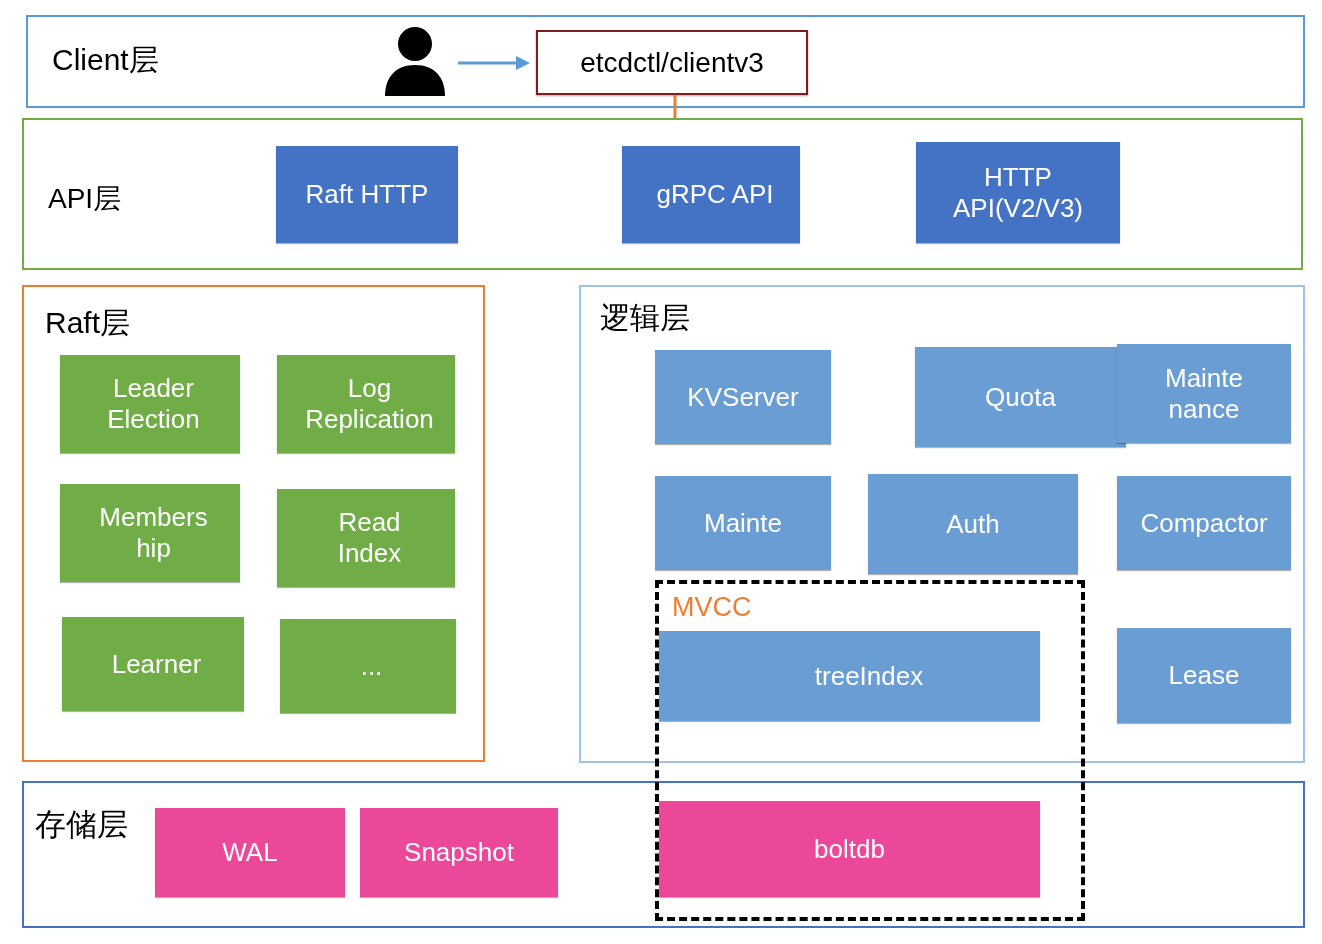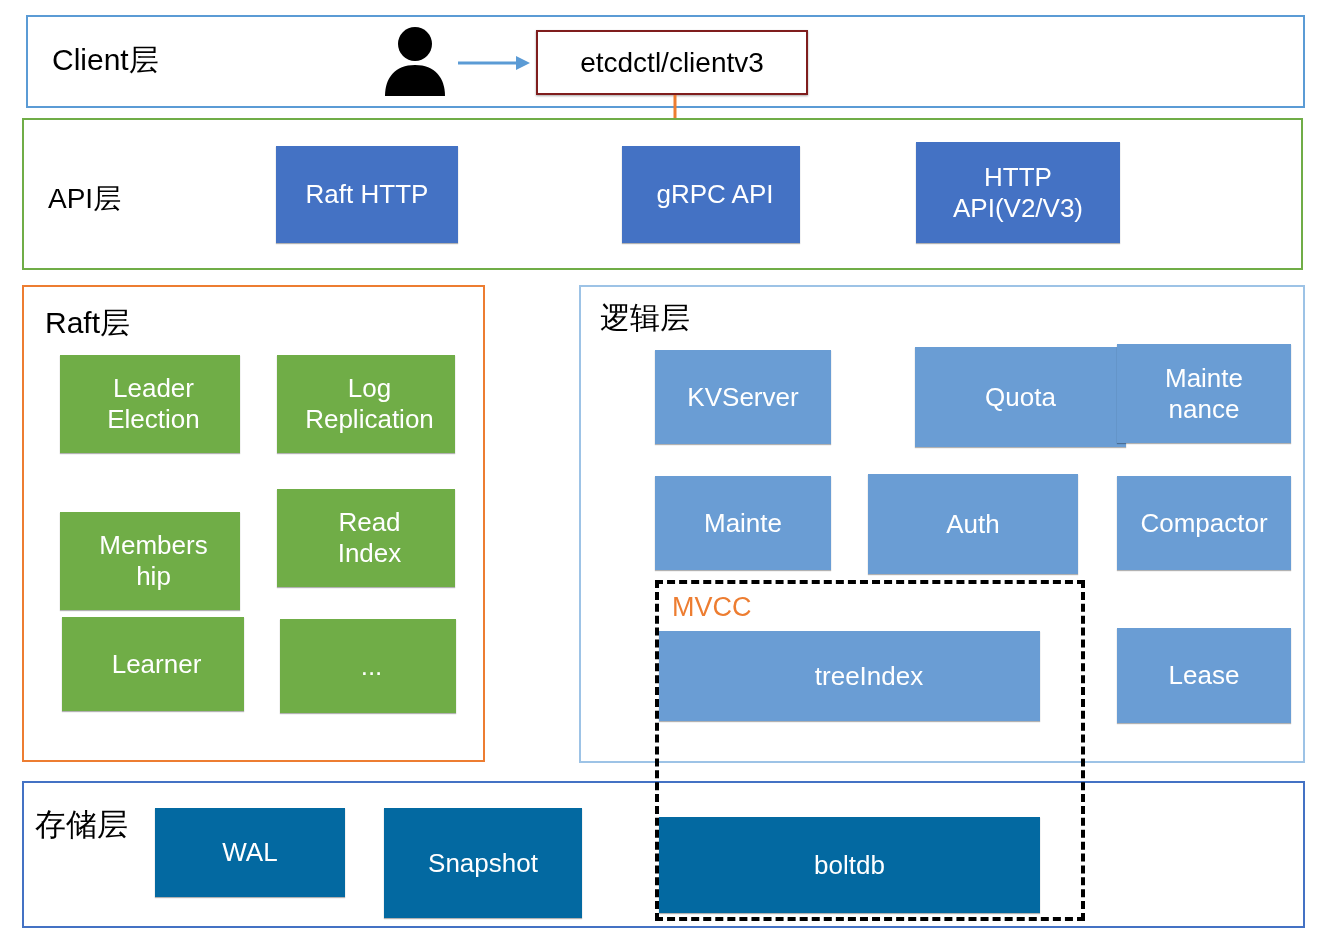--- a/index.html
+++ b/index.html
@@ -47,21 +47,21 @@
   .node.raft {
     background: #70AD47;
     font-size: 26px;
     padding-left: 7px;
   }
   .node.logic {
     background: #6A9DD4;
     font-size: 26px;
   }
   .node.storage {
-    background: #0369a1;
+    background: #ec4899;
     font-size: 26px;
   }
   .client-box {
     position: absolute;
     background: #ffffff;
     border: 2px solid #7f1d1d;
     box-sizing: border-box;
     display: flex;
     align-items: center;
     justify-content: center;
@@ -130,21 +130,21 @@
 
   <div class="layer-box" style="left:22px; top:285px; width:463px; height:477px; border:2px solid #ED7D31;"></div>
 
   <div class="layer-label" style="left:45px; top:303px; font-size:30px;">Raft层</div>
 
   <div class="node raft" style="left:60px; top:355px; width:180px; height:98px;">Leader
 Election</div>
   <div class="node raft" style="left:277px; top:355px; width:178px; height:98px;">Log
 Replication</div>
 
-  <div class="node raft" style="left:60px; top:484px; width:180px; height:98px;margin-top:28px;">Members
+  <div class="node raft" style="left:60px; top:484px; width:180px; height:98px;">Members
 hip</div>
   <div class="node raft" style="left:277px; top:489px; width:178px; height:98px;">Read
 Index</div>
 
   <div class="node raft" style="left:62px; top:617px; width:182px; height:94px;">Learner</div>
   <div class="node raft" style="left:280px; top:619px; width:176px; height:94px;">...</div>
 
   <div class="layer-box" style="left:579px; top:285px; width:726px; height:478px; border:2px solid #9DC3E6;"></div>
 
   <div class="layer-label" style="left:600px; top:298px; font-size:30px;">逻辑层</div>
@@ -159,19 +159,19 @@
   <div class="node logic" style="left:1117px; top:476px; width:174px; height:94px;">Compactor</div>
 
   <div class="node logic" style="left:659px; top:631px; width:381px; height:90px;padding-left:39px;">treeIndex</div>
   <div class="node logic" style="left:1117px; top:628px; width:174px; height:95px;">Lease</div>
 
   <div class="layer-box" style="left:22px; top:781px; width:1283px; height:147px; border:2px solid #4472C4;"></div>
 
   <div class="layer-label" style="left:35px; top:804px; font-size:31px;">存储层</div>
 
   <div class="node storage" style="left:155px; top:808px; width:190px; height:89px;">WAL</div>
-  <div class="node storage" style="left:384px; top:808px; width:198px; height:110px;">Snapshot</div>
-  <div class="node storage" style="left:659px; top:801px; width:381px; height:96px;margin-top:16px;">boltdb</div>
+  <div class="node storage" style="left:360px; top:808px; width:198px; height:89px;">Snapshot</div>
+  <div class="node storage" style="left:659px; top:801px; width:381px; height:96px;">boltdb</div>
 
   <div class="mvcc-box" style="left:655px; top:580px; width:430px; height:341px;"></div>
   <div class="mvcc-label" style="left:672px; top:592px;">MVCC</div>
 
 </div>
 
 </body></html>

